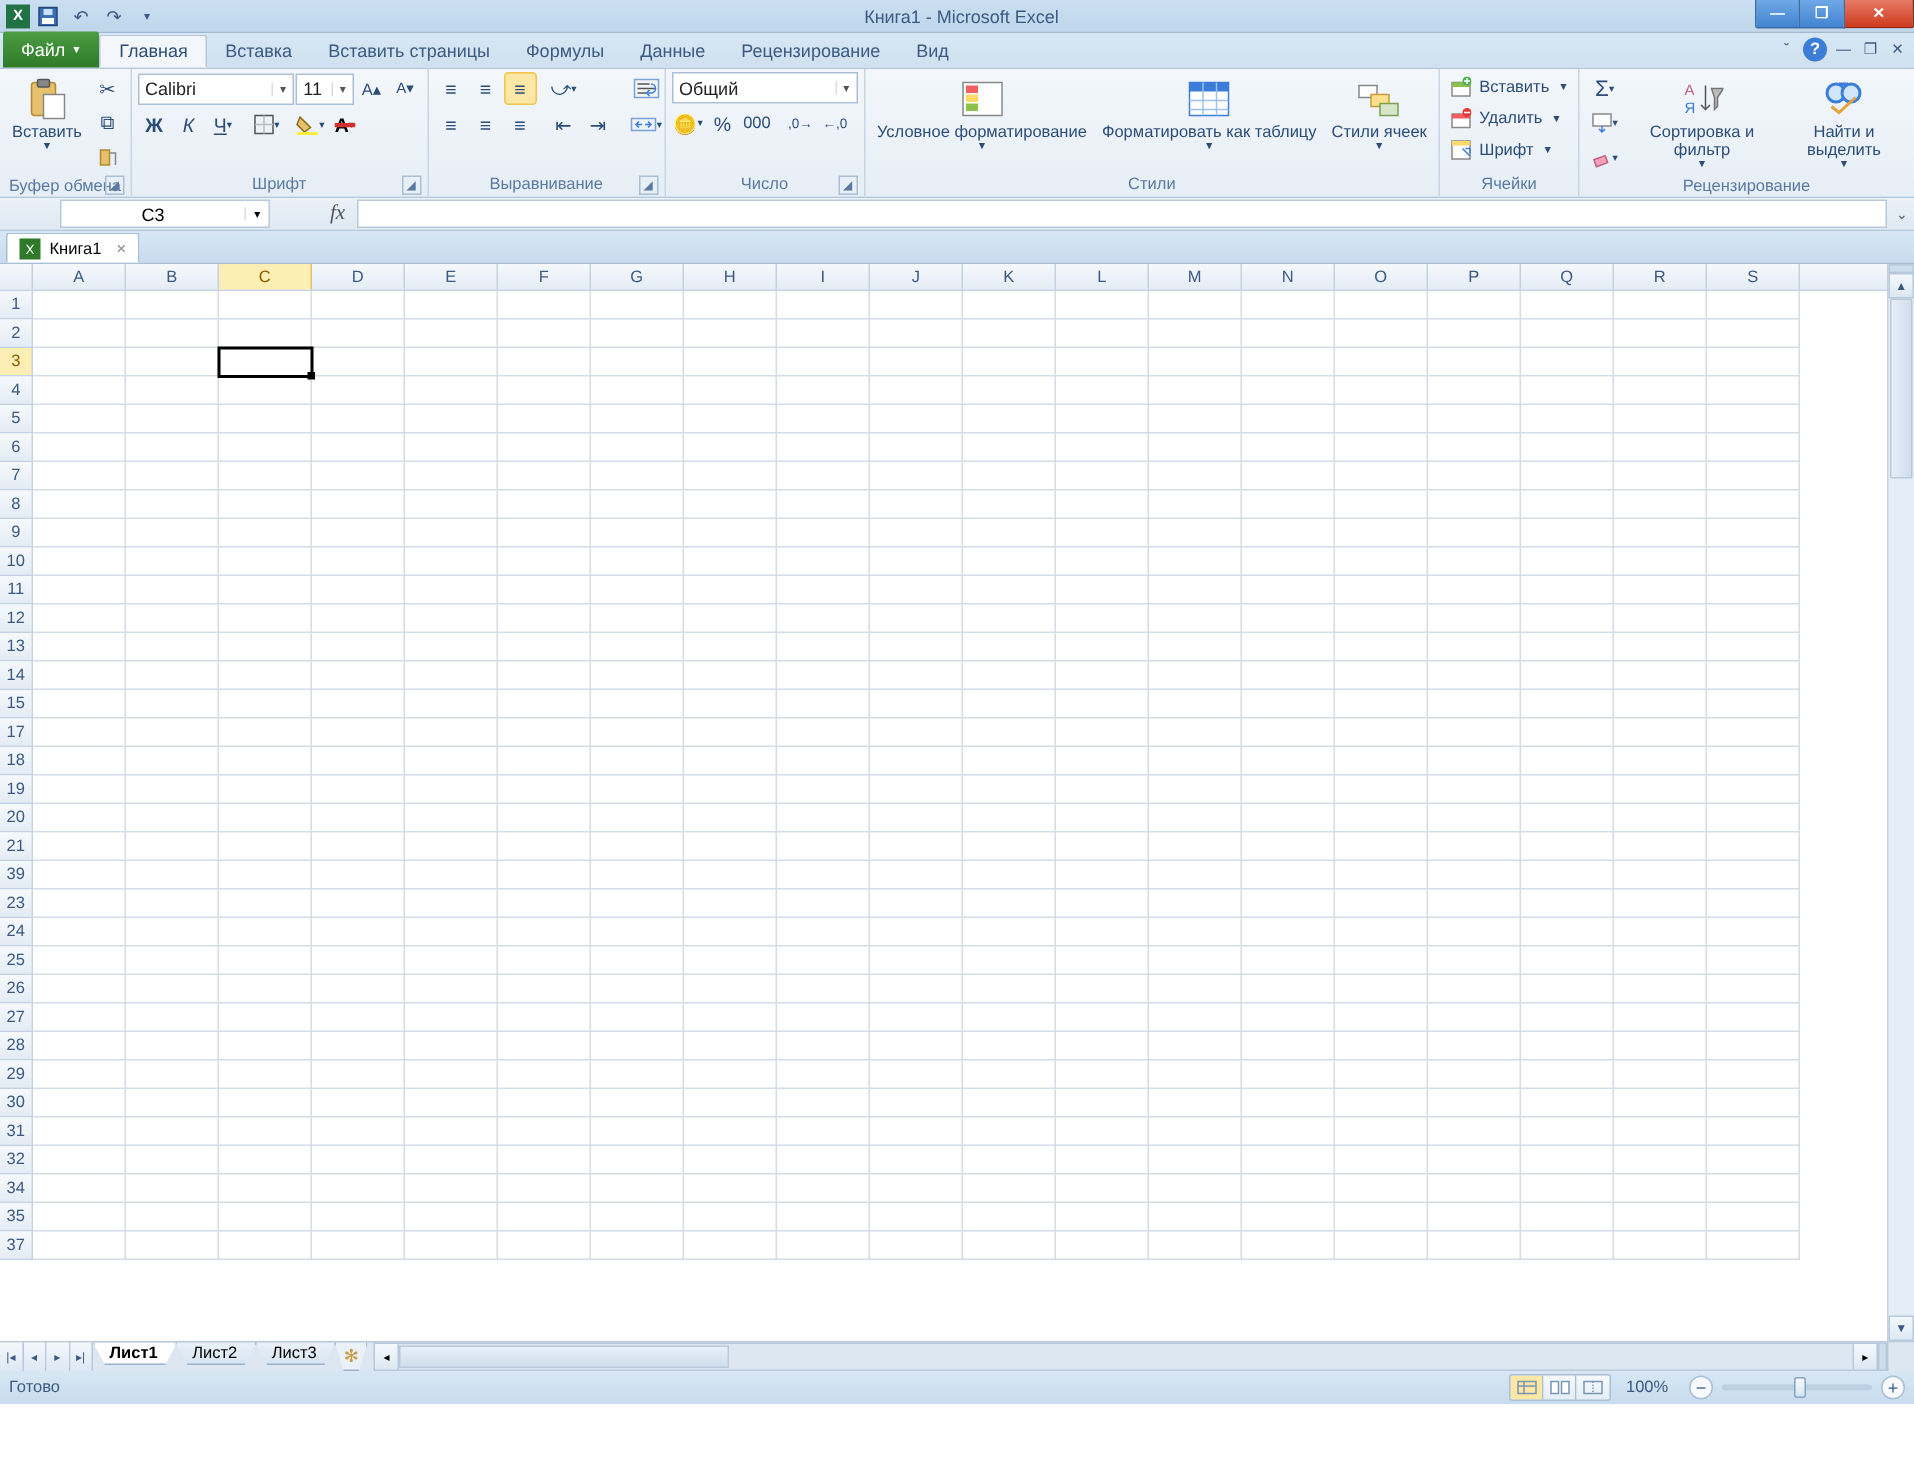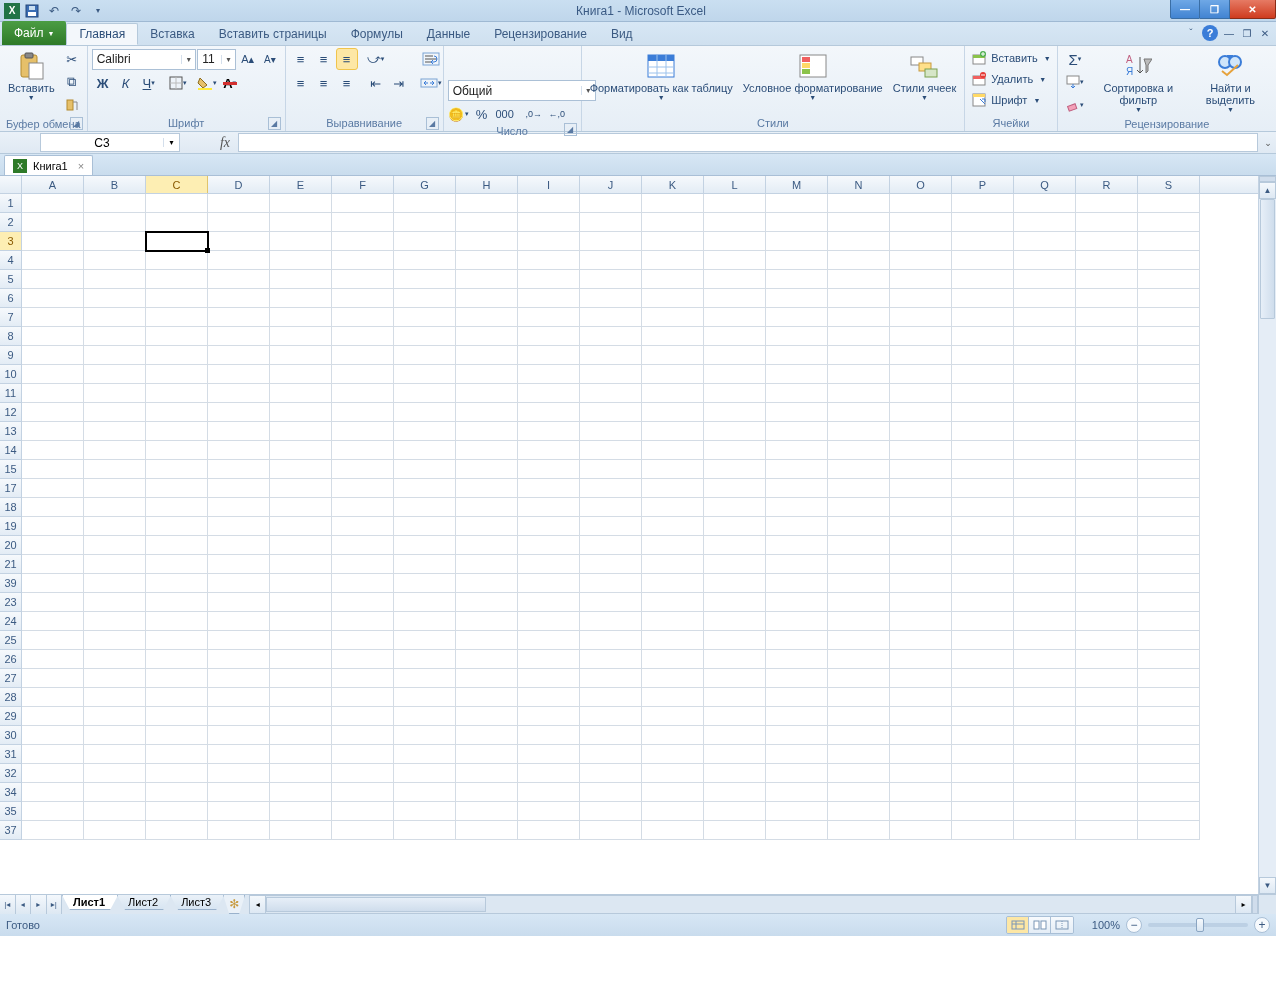--- a/index.html
+++ b/index.html
@@ -101,21 +101,21 @@
 .sheetrow .corner-box { width:18px; border-left:1px solid #b7c9db; background:#dce7f2;}
 
 
 .statusbar { height:22px; background:linear-gradient(#d7e7f5,#c9dced); display:flex; align-items:center; padding:0 6px; color:#3b5a82; font-size:11px;}
 .statusbar .spacer { flex:1;}
 .viewbtns { display:flex; border:1px solid #a9bfd6; border-radius:2px; overflow:hidden;}
 .viewbtn { width:22px; height:16px; display:flex; align-items:center; justify-content:center; border-right:1px solid #a9bfd6; background:linear-gradient(#f7fafd,#e4edf6); font-size:10px;}
 .viewbtn.active { background:#fde7a5;}
 .viewbtn:last-child { border-right:none;}
 .zoom { display:flex; align-items:center; gap:6px; margin-left:10px;}
-.zoom .pct { min-width:36px; text-align:right;}
+.zoom .pct { min-width:36px; text-align:left;}
 .zoom .zbtn { width:16px; height:16px; border:1px solid #a9bfd6; border-radius:8px; display:flex; align-items:center; justify-content:center; background:#f7fafd; font-size:12px;}
 .zoom .slider { width:100px; height:4px; background:#bcd0e4; position:relative; border-radius:2px;}
 .zoom .slider .tick { position:absolute; left:50%; top:-3px; width:1px; height:10px; background:#7a96b5;}
 .zoom .slider .handle { position:absolute; left:48%; top:-5px; width:8px; height:14px; background:linear-gradient(#f7fafd,#d7e5f2); border:1px solid #8aa5c2; border-radius:2px;}
 
 
 .svg { display:block;}
 </style>
 </head>
 <body>
@@ -303,21 +303,21 @@
     </div>
     <div class="group-label">
         <span>Выравнивание</span>
         <span class="launcher">◢</span>
       </div>
   </div>
 
   <div class="group" style="width:138px;">
     <div class="group-content">
       <div class="col" style="gap:2px; width:100%;">
-        <div class="combo" style="width:148px;margin-top:32px;">
+        <div class="combo" style="width:124px;">
             <span class="val">Общий</span>
             <span class="dd">▾</span>
           </div>
         <div class="row">
           <div class="smbtn">🪙<span style="font-size:7px;">▾</span></div>
           <div class="smbtn">%</div>
           <div class="smbtn" style="font-size:11px;">000</div>
           <div class="sep-v"></div>
           <div class="smbtn" style="font-size:9px;">,0→</div>
           <div class="smbtn" style="font-size:9px;">←,0</div>
@@ -328,41 +328,41 @@
         <span>Число</span>
         <span class="launcher">◢</span>
       </div>
   </div>
 
   <div class="group" style="flex:0 0 auto;">
     <div class="group-content">
       <div class="bigbtn">
         <div class="ico">
           <svg width="30" height="26">
+              <rect x="2" y="2" width="26" height="22" fill="#fff" stroke="#888"></rect>
+              <rect x="4" y="4" width="8" height="5" fill="#f06060"></rect>
+              <rect x="4" y="10" width="8" height="5" fill="#ffd966"></rect>
+              <rect x="4" y="16" width="8" height="5" fill="#8bc34a"></rect>
+            </svg>
+        </div>
+        <div class="lbl">Условное форматирование</div>
+          <div class="arrow">▼</div>
+      </div>
+      <div class="bigbtn">
+        <div class="ico">
+          <svg width="30" height="26">
               <rect x="2" y="2" width="26" height="22" fill="#fff" stroke="#3b7dd8"></rect>
               <rect x="2" y="2" width="26" height="6" fill="#3b7dd8"></rect>
               <line x1="2" y1="14" x2="28" y2="14" stroke="#9cc2ec"></line>
               <line x1="2" y1="20" x2="28" y2="20" stroke="#9cc2ec"></line>
               <line x1="11" y1="2" x2="11" y2="24" stroke="#9cc2ec"></line>
               <line x1="20" y1="2" x2="20" y2="24" stroke="#9cc2ec"></line>
             </svg>
         </div>
         <div class="lbl">Форматировать как таблицу</div>
-          <div class="arrow">▼</div>
-      </div>
-      <div class="bigbtn">
-        <div class="ico">
-          <svg width="30" height="26">
-              <rect x="2" y="2" width="26" height="22" fill="#fff" stroke="#888"></rect>
-              <rect x="4" y="4" width="8" height="5" fill="#f06060"></rect>
-              <rect x="4" y="10" width="8" height="5" fill="#ffd966"></rect>
-              <rect x="4" y="16" width="8" height="5" fill="#8bc34a"></rect>
-            </svg>
-        </div>
-        <div class="lbl">Условное форматирование</div>
           <div class="arrow">▼</div>
       </div>
       <div class="bigbtn">
         <div class="ico">
           <svg width="30" height="26">
               <rect x="2" y="4" width="12" height="8" fill="#fff" stroke="#888"></rect>
               <rect x="10" y="10" width="12" height="8" fill="#ffe08a" stroke="#c79a3e"></rect>
               <rect x="16" y="16" width="12" height="8" fill="#d6e6c8" stroke="#7aa04f"></rect>
             </svg>
         </div>

